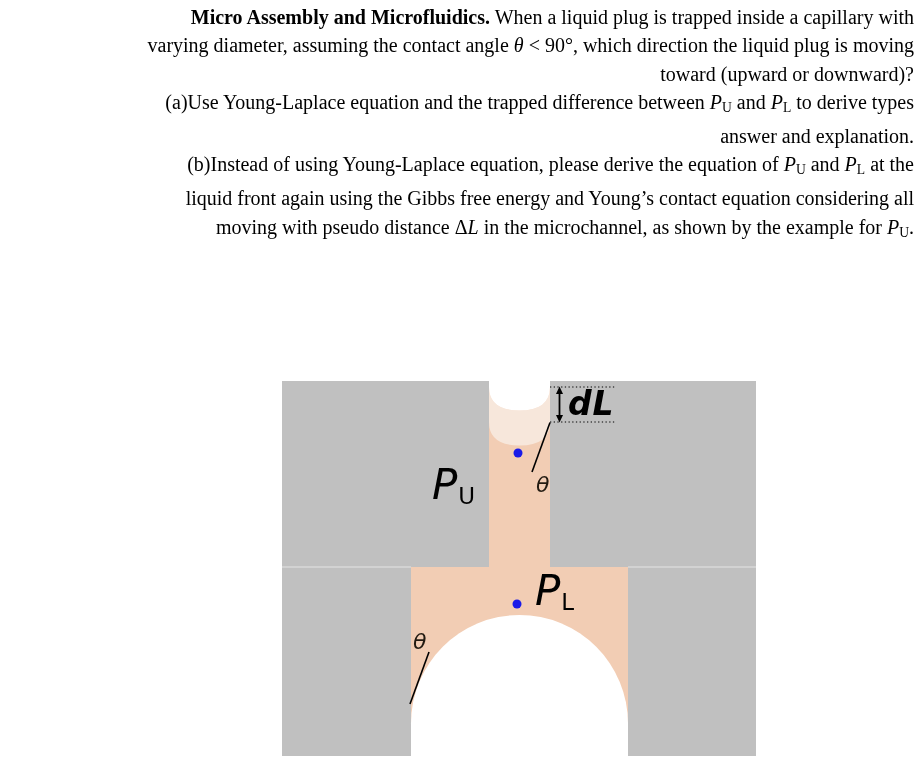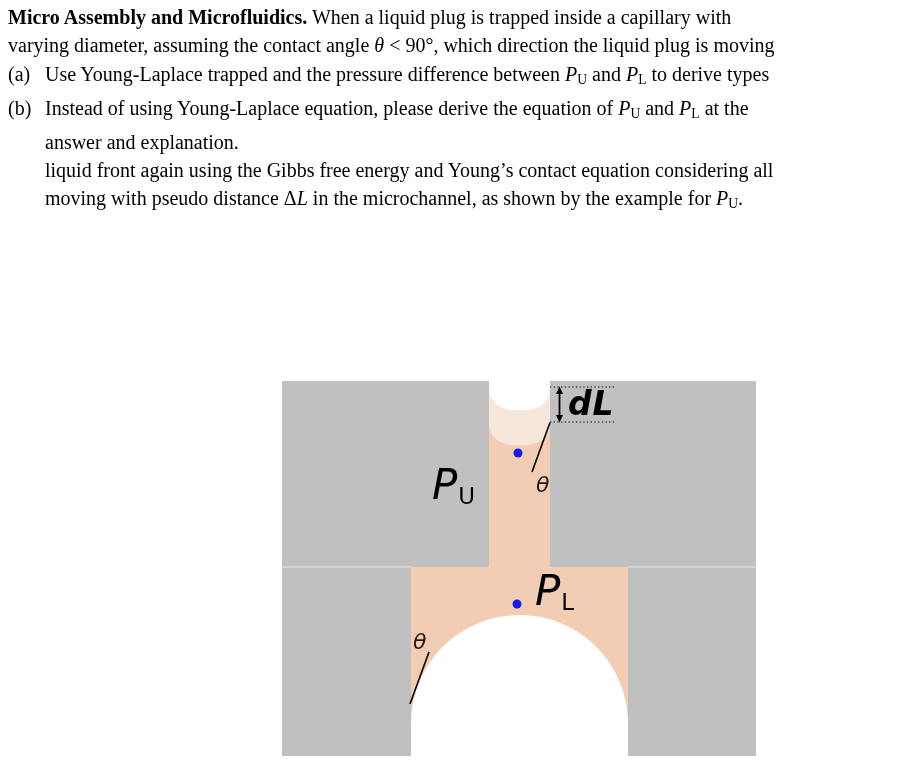--- a/index.html
+++ b/index.html
@@ -2,43 +2,44 @@
 <html><head>
 <meta charset="utf-8">
 <style>
   html,body{margin:0;padding:0;}
   body{
     width:918px;height:763px;background:#ffffff;position:relative;
     font-family:"Liberation Serif",serif;color:#000;overflow:hidden;
   }
   #problem-text{
     position:absolute;left:8px;top:3px;width:906px;
-    font-size:20px;line-height:28.3px;
+    font-size:20px;line-height:28.3px;text-align:right;
   }
   .tl{white-space:pre;}
   .tl.cont{padding-left:37px;}
   .tl .marker{display:inline-block;width:37px;}
   .b{font-weight:bold;}
   .i{font-style:italic;}
   .sub{font-size:68%;vertical-align:-0.2em;}
   #diagram{
     position:absolute;left:248px;top:381px;width:390px;height:375px;margin-left:34px;
   }
   #diagram svg{display:block;}
   .dia-label{font-family:"DejaVu Sans","Liberation Sans",sans-serif;}
 </style>
 </head>
 <body>
 
 <div id="problem-text">
     <div class="tl"><span class="b">Micro Assembly and Microfluidics.</span><span> When a liquid plug is trapped inside a capillary with</span></div>
     <div class="tl"><span>varying diameter, assuming the contact angle </span><span class="i">θ</span><span> &lt; 90°, which direction the liquid plug is moving</span></div>
-    <div class="tl"><span class="marker">(a)</span><span>Use Young-Laplace trapped and the pressure difference between </span><span class="i">P</span><span class="sub">U</span><span> and </span><span class="i">P</span><span class="sub">L</span><span> to derive types</span></div>
+    <div class="tl"><span>toward (upward or downward)?</span></div>
+    <div class="tl"><span class="marker">(a)</span><span>Use Young-Laplace equation and the trapped difference between </span><span class="i">P</span><span class="sub">U</span><span> and </span><span class="i">P</span><span class="sub">L</span><span> to derive types</span></div>
+    <div class="tl cont"><span>answer and explanation.</span></div>
     <div class="tl"><span class="marker">(b)</span><span>Instead of using Young-Laplace equation, please derive the equation of </span><span class="i">P</span><span class="sub">U</span><span> and </span><span class="i">P</span><span class="sub">L</span><span> at the</span></div>
-    <div class="tl cont"><span>answer and explanation.</span></div>
     <div class="tl cont"><span>liquid front again using the Gibbs free energy and Young’s contact equation considering all</span></div>
     <div class="tl cont"><span>moving with pseudo distance Δ</span><span class="i">L</span><span> in the microchannel, as shown by the example for </span><span class="i">P</span><span class="sub">U</span><span>.</span></div>
   </div>
 
 <div id="diagram">
   <svg width="474" height="375" viewBox="0 0 474 375" xmlns="http://www.w3.org/2000/svg">
 
     <rect x="0" y="0" width="207" height="186" fill="#c0c0c0"></rect>
     <rect x="268" y="0" width="206" height="186" fill="#c0c0c0"></rect>
     <rect x="0" y="186" width="129" height="189" fill="#c0c0c0"></rect>

